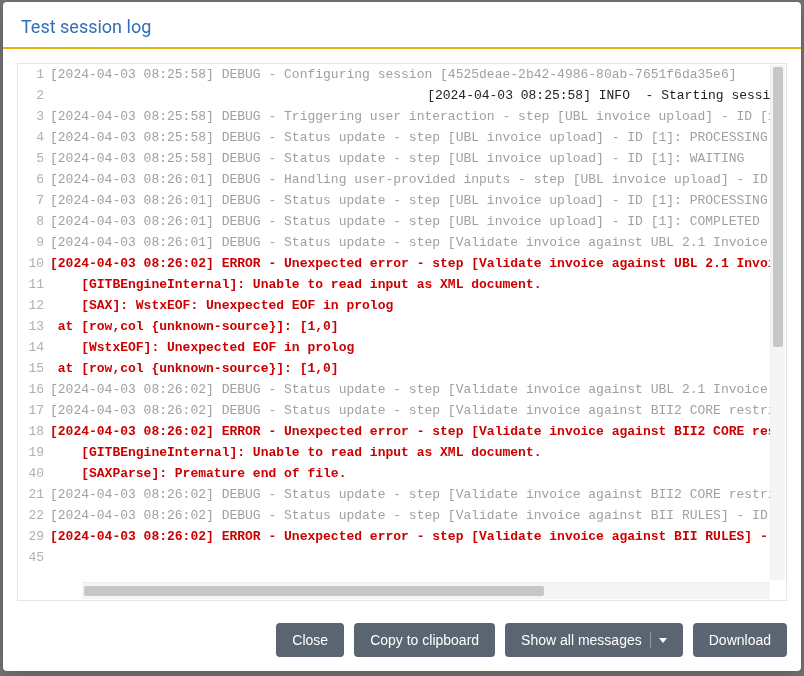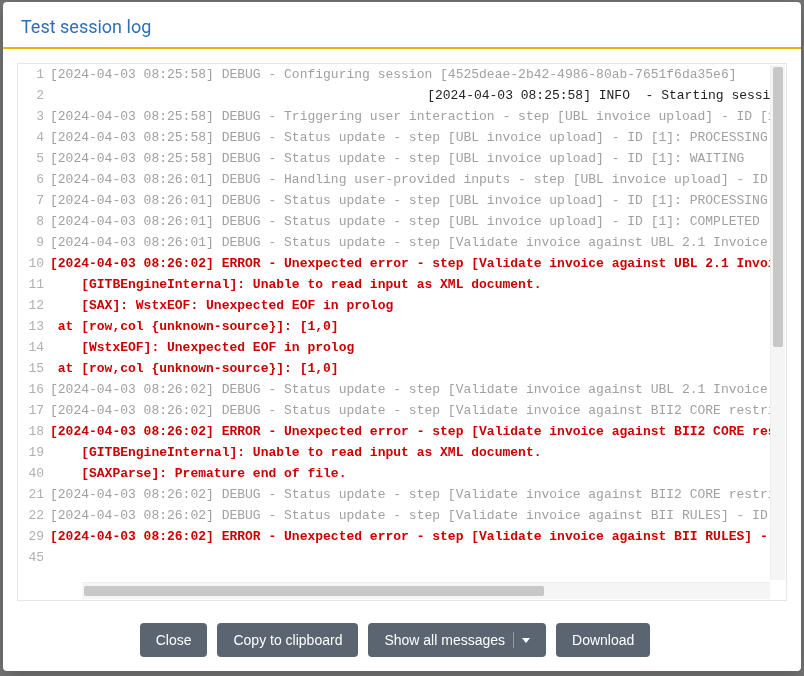--- a/index.html
+++ b/index.html
@@ -102,21 +102,21 @@
   }
   .hscroll .thumb {
     position: absolute; top: 3px; bottom: 3px;
     left: 2px; width: 460px;
     background: #c7c7c7;
     border-radius: 2px;
   }
   .modal-footer {
     padding: 12px 14px 14px 0;
     display: flex;
-    justify-content: center;
+    justify-content: flex-end;
     gap: 10px;
   }
   .btn {
     background: #5a6571;
     color: #fff;
     border: none;
     border-radius: 4px;
     padding: 9px 16px;
     font-size: 14px;
     cursor: pointer;

